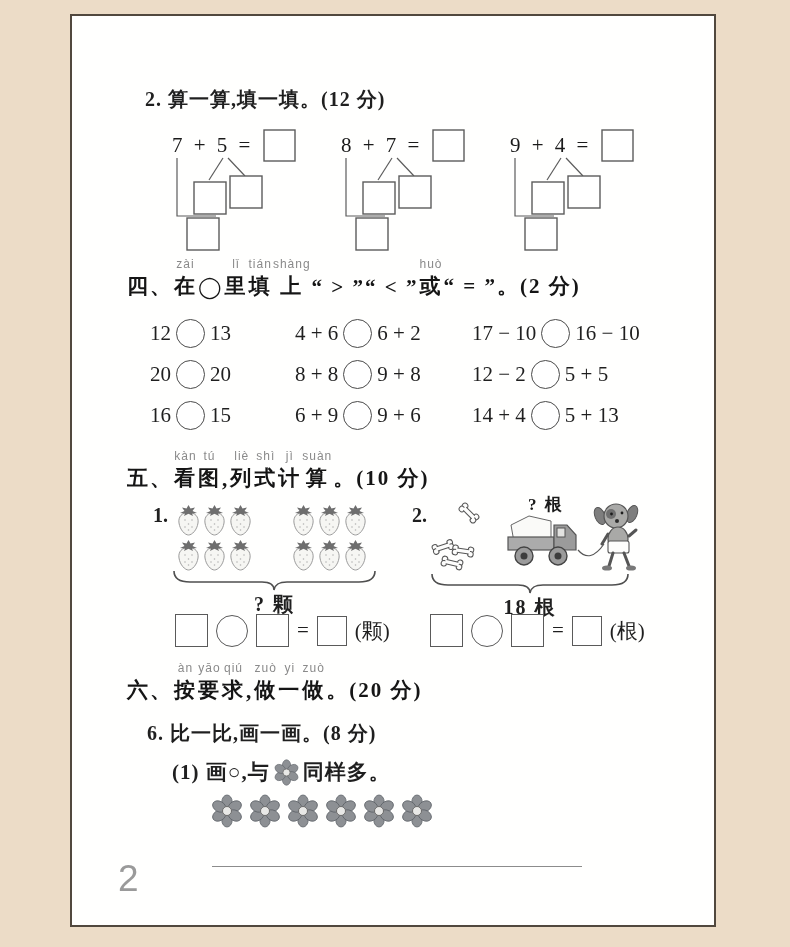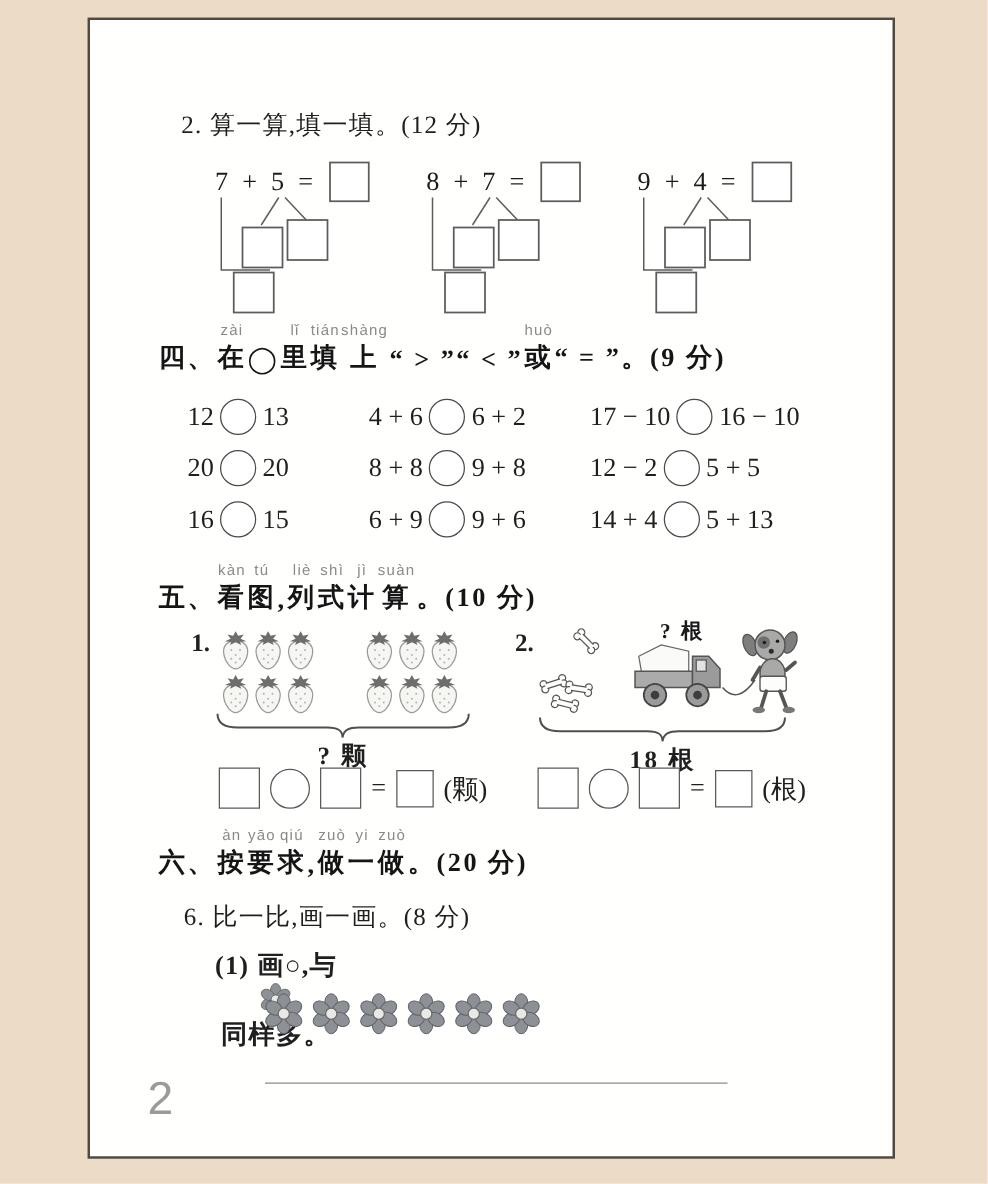--- a/index.html
+++ b/index.html
@@ -7,21 +7,21 @@
     width:790px;height:947px;position:relative;
     background:#ecdcc7;
     font-family:"Liberation Serif","DejaVu Serif",serif;
     color:#1f1f1f;
   }
   .sheet{
     position:absolute;left:70px;top:14px;width:646px;height:913px;
     background:#fffffe;border:2px solid #51483e;box-sizing:border-box;
   }
   .abs{position:absolute;}
-  .sec-title{font-size:20px;font-weight:400;letter-spacing:1px;white-space:nowrap;}
+  .sec-title{font-size:20px;font-weight:700;letter-spacing:1px;white-space:nowrap;}
 
   
   .bond-row{position:absolute;left:94px;top:112px;display:flex;gap:19px;align-items:center;}
   .bond svg{display:block;}
   .bond-expr{font-family:"Liberation Serif","DejaVu Serif",serif;font-size:21px;word-spacing:6px;fill:#1a1a1a;}
   .bond rect{fill:#fff;stroke:#5c5c5c;stroke-width:1.4;}
   .bond line,.bond polyline{stroke:#5c5c5c;stroke-width:1.2;fill:none;}
 
   
   .heading{white-space:nowrap;}
@@ -47,21 +47,21 @@
   .brace-label{text-align:center;font-size:20px;font-weight:600;letter-spacing:2px;}
   .scene-label{font-family:"Liberation Serif","DejaVu Serif",serif;font-size:17px;font-weight:600;fill:#1a1a1a;letter-spacing:2px;}
 
   
   .eq-row{display:flex;align-items:center;gap:8px;font-size:21px;}
   .wbox{width:33px;height:33px;border:1.4px solid #5a5a5a;background:#fff;box-sizing:border-box;}
   .wbox.small{width:30px;height:30px;}
   .wcircle{width:32px;height:32px;border:1.4px solid #5a5a5a;border-radius:50%;background:#fff;box-sizing:border-box;}
   .eq-sign,.eq-unit{font-weight:500;}
 
-  .task-line{display:flex;align-items:center;font-size:21px;font-weight:600;letter-spacing:1px;flex-direction:column;}
+  .task-line{display:flex;align-items:center;font-size:21px;font-weight:600;letter-spacing:1px;}
   .task-line .inline-flower{margin:0 3px;}
   .flower-row{position:absolute;left:138px;top:778px;display:flex;gap:4px;}
 
   .ansline{position:absolute;left:140px;top:850px;width:370px;border-top:1.2px solid #8c8c8c;}
   .pageno{position:absolute;left:46px;top:842px;
     font-family:"Liberation Sans","DejaVu Sans",sans-serif;
     font-size:37px;color:#9a9a9a;font-weight:400;}
 </style>
 </head>
 <body>
@@ -131,21 +131,21 @@
       <span class="py">shàng</span>
       <span class="hz">上</span>
     </span><span class="seg">
       <span class="py"></span>
       <span class="hz">“ &gt; ”“ &lt; ”</span>
     </span><span class="seg">
       <span class="py">huò</span>
       <span class="hz">或</span>
     </span><span class="seg">
       <span class="py"></span>
-      <span class="hz">“ = ”。(9 分)</span>
+      <span class="hz">“ = ”。(2 分)</span>
     </span></div>
 
   <div class="cmp-grid">
 
   <div class="cmp-cell">
       <span>12</span>
       <span class="cmp-circle"></span>
       <span>13</span>
     </div>
       <div class="cmp-cell">

